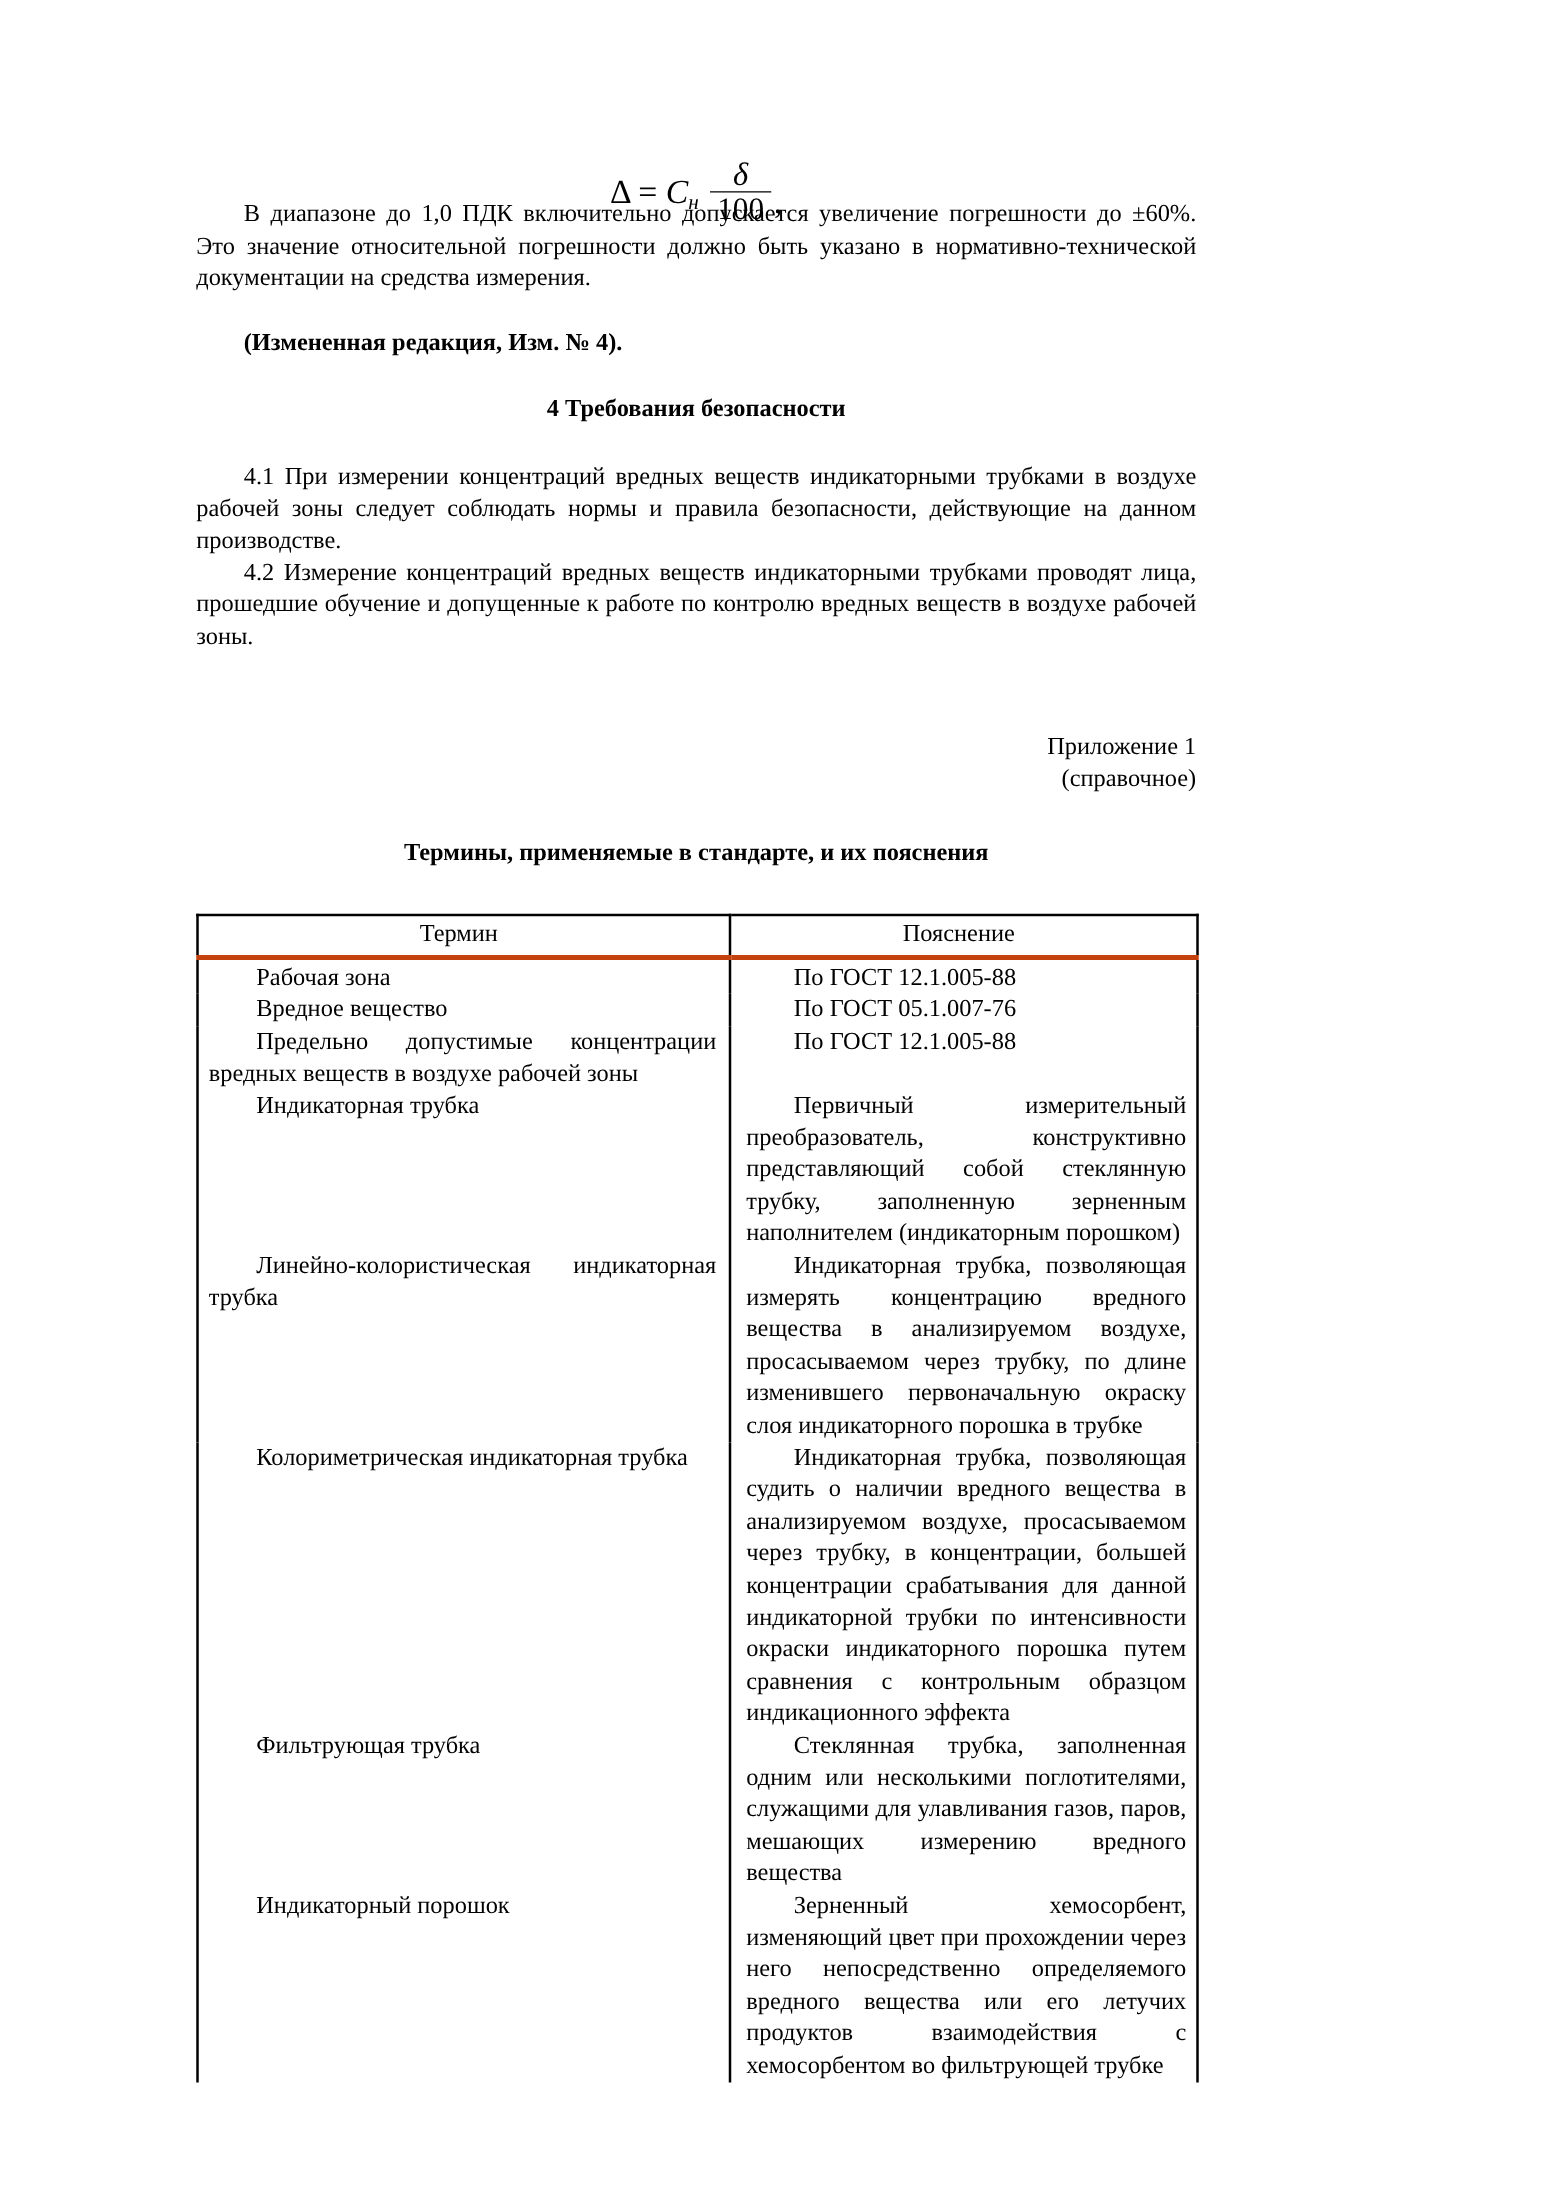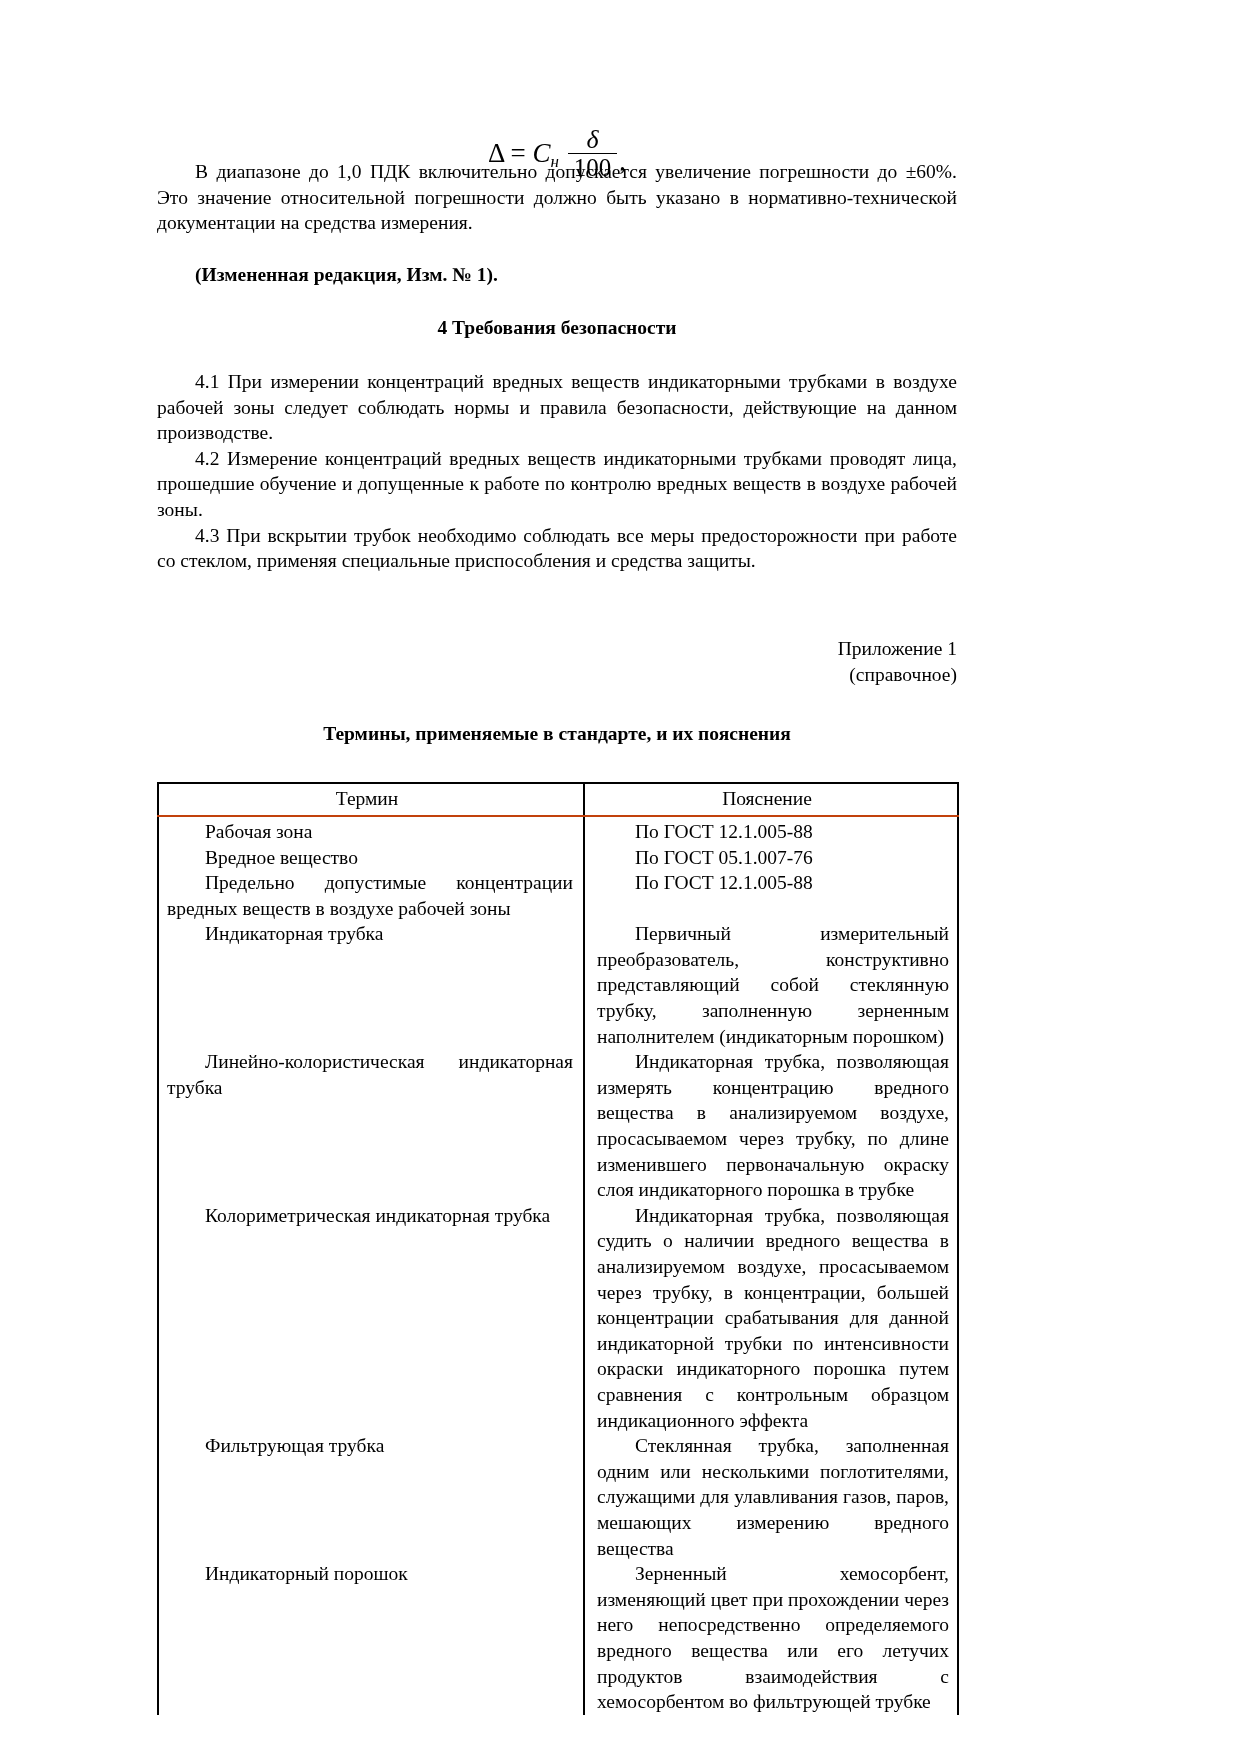--- a/index.html
+++ b/index.html
@@ -138,21 +138,21 @@
   table.terms td {
     border-left: 2px solid #000;
     border-right: 2px solid #000;
     border-top: 0;
     border-bottom: 0;
     padding: 0;
     vertical-align: top;
   }
   table.terms thead th {
     border-top: 2px solid #000;
-    border-bottom: 2px solid #c2410c;
+    border-bottom: 4px solid #c2410c;
     text-align: center;
     font-weight: normal;
     font-size: 19.5px;
     line-height: 25.6px;
     padding: 2px 8px 3px 0;
   }
   table.terms td .cell {
     font-size: 19.5px;
     line-height: 25.6px;
     text-align: justify;
@@ -183,31 +183,30 @@
         </span><span class="comma">,</span>
       </span>
     </div>
 
     <div class="gap-1"></div>
 
     <p class="body indent">В диапазоне до 1,0 ПДК включительно допускается увеличение погрешности до ±60%. Это значение относительной погрешности должно быть указано в нормативно-технической документации на средства измерения.</p>
 
     <div class="gap-2"></div>
 
-    <p class="bold-note">(Измененная редакция, Изм. № 1).</p>
+    <p class="bold-note">(Измененная редакция, Изм. № 4).</p>
 
     <div class="gap-3"></div>
 
     <p class="section-head">4 Требования безопасности</p>
 
     <div class="gap-4"></div>
 
     <p class="body indent">4.1 При измерении концентраций вредных веществ индикаторными трубками в воздухе рабочей зоны следует соблюдать нормы и правила безопасности, действующие на данном производстве.</p>
     <p class="body indent">4.2 Измерение концентраций вредных веществ индикаторными трубками проводят лица, прошедшие обучение и допущенные к работе по контролю вредных веществ в воздухе рабочей зоны.</p>
-    <p class="body indent">4.3 При вскрытии трубок необходимо соблюдать все меры предосторожности при работе со стеклом, применяя специальные приспособления и средства защиты.</p>
 
     <div class="gap-5"></div>
 
     <p class="appendix">Приложение 1</p>
     <p class="appendix">(справочное)</p>
 
     <div class="gap-6"></div>
 
     <p class="table-title">Термины, применяемые в стандарте, и их пояснения</p>
 

